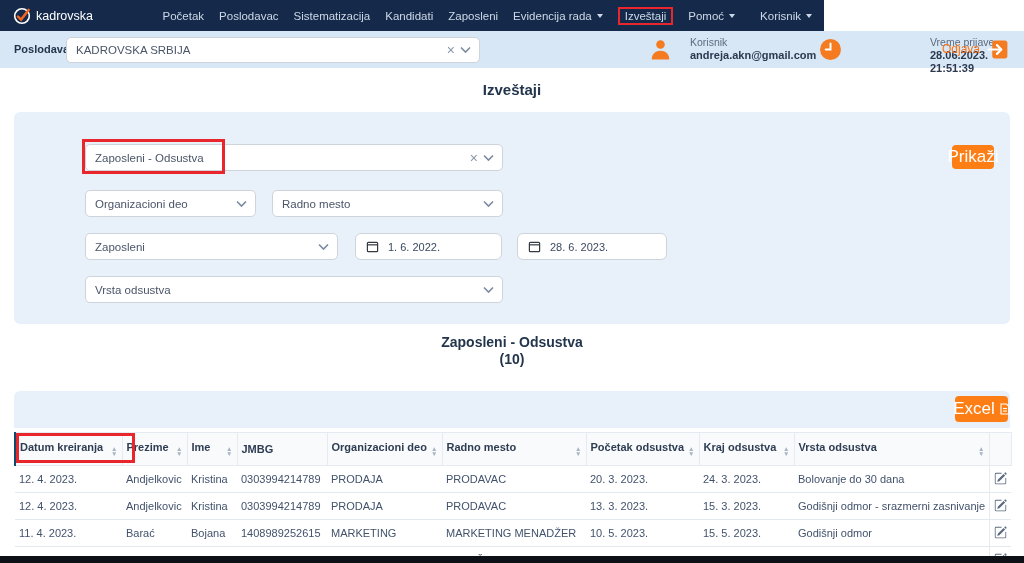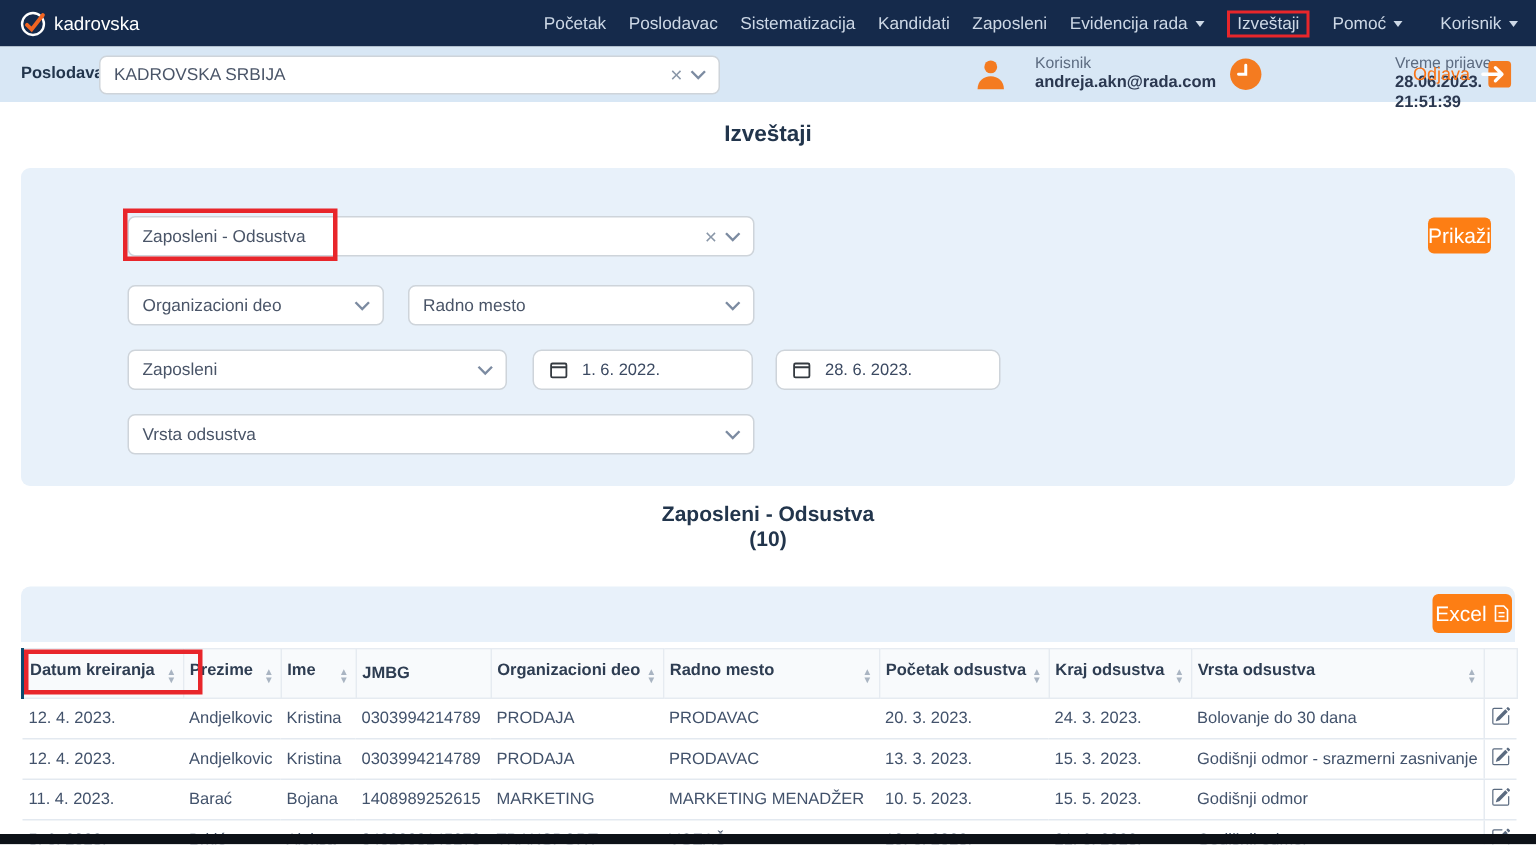--- a/index.html
+++ b/index.html
@@ -1,20 +1,20 @@
 <!DOCTYPE html>
 <html><head>
 <meta charset="utf-8">
 <style>
   * { margin:0; padding:0; box-sizing:border-box; }
   body { font-family:"Liberation Sans","DejaVu Sans",sans-serif; background:#fff; }
   .screen { position:relative; width:1024px; height:563px; overflow:hidden; background:#fff; }
 
   
-  .topnav { position:absolute; left:0; top:0; width:1024px; height:31px; background:#152a4b;
+  .topnav { position:absolute; left:0; top:0; width:824px; height:31px; background:#152a4b;
             display:flex; align-items:center; padding:0 12px; }
   .brand { display:flex; align-items:center; gap:4px; color:#fff; font-size:12.5px; }
   .nav-items { margin-left:auto; display:flex; align-items:center; gap:15px;
                color:#cdd8e6; font-size:11.5px; white-space:nowrap; }
   .nav-item { display:flex; align-items:center; gap:5px; cursor:pointer; }
   .caret { width:0; height:0; border-left:3.5px solid transparent; border-right:3.5px solid transparent;
            border-top:4px solid #cdd8e6; margin-top:1px; }
   .annotation-inline { border:2px solid #e8262b; padding:1px 5px; }
   .nav-gap { margin-left:10px; }
 
@@ -39,21 +39,21 @@
 
   
   .title-row { position:absolute; left:0; top:67px; width:1024px; height:45px;
                display:flex; align-items:center; justify-content:center;
                font-size:15px; font-weight:bold; color:#22354c; }
 
   
   .filter-panel { position:absolute; left:14px; top:112px; width:996px; height:212px;
                   background:#e8f1fa; border-radius:6px; }
   .btn-orange { background:#fd7e14; color:#fff; border:none; border-radius:4px;
-                font-size:14px; display:flex; align-items:center; justify-content:center;
+                font-size:17px; display:flex; align-items:center; justify-content:center;
                 gap:5px; cursor:pointer; font-family:inherit; }
   .anno-box { position:absolute; border:3px solid #e8262b; z-index:6; pointer-events:none; }
 
   .date-input { position:absolute; background:#fff; border:1px solid #ced4da; border-radius:6px;
                 display:flex; align-items:center; gap:9px; padding:0 10px; font-size:11px;
                 color:#3b4961; cursor:pointer;text-align:right; }
   .team-sel { position:absolute; background:#fff; border:1px solid #adb5bd; border-radius:4px;
               display:flex; align-items:center; padding:0 9px; font-size:11px; color:#495057; cursor:pointer; }
   .team-caret { position:absolute; right:10px; top:50%; transform:translateY(-30%); width:0; height:0;
                 border-left:4px solid transparent; border-right:4px solid transparent; border-top:5px solid #888; }
@@ -144,21 +144,21 @@
     </div>
 
     <span class="usergroup-icon" style="left:649px;">
       <svg width="23" height="23" viewBox="0 0 22 22" fill="#f47b20">
         <circle cx="11" cy="6.3" r="4.1"></circle>
           <path d="M2.6 20.5c0-5 3.8-8.2 8.4-8.2s8.4 3.2 8.4 8.2z"></path>
       </svg>
     </span>
     <div class="info-2line" style="left:690px;">
       <div class="info-cap">Korisnik</div>
-      <div class="info-val">andreja.akn@rada.com</div>
+      <div class="info-val">andreja.akn@gmail.com</div>
     </div>
 
     <span class="usergroup-icon" style="left:819px;">
       <svg width="23" height="23" viewBox="0 0 22 22">
         <circle cx="11" cy="11" r="10" fill="#f47b20"></circle>
         <path d="M11 5.2V11H6.4" stroke="#fff" stroke-width="1.9" fill="none" stroke-linecap="round"></path>
       </svg>
     </span>
     <div class="info-2line" style="left:894px;margin-left:36px;">
       <div class="info-cap">Vreme prijave</div>

